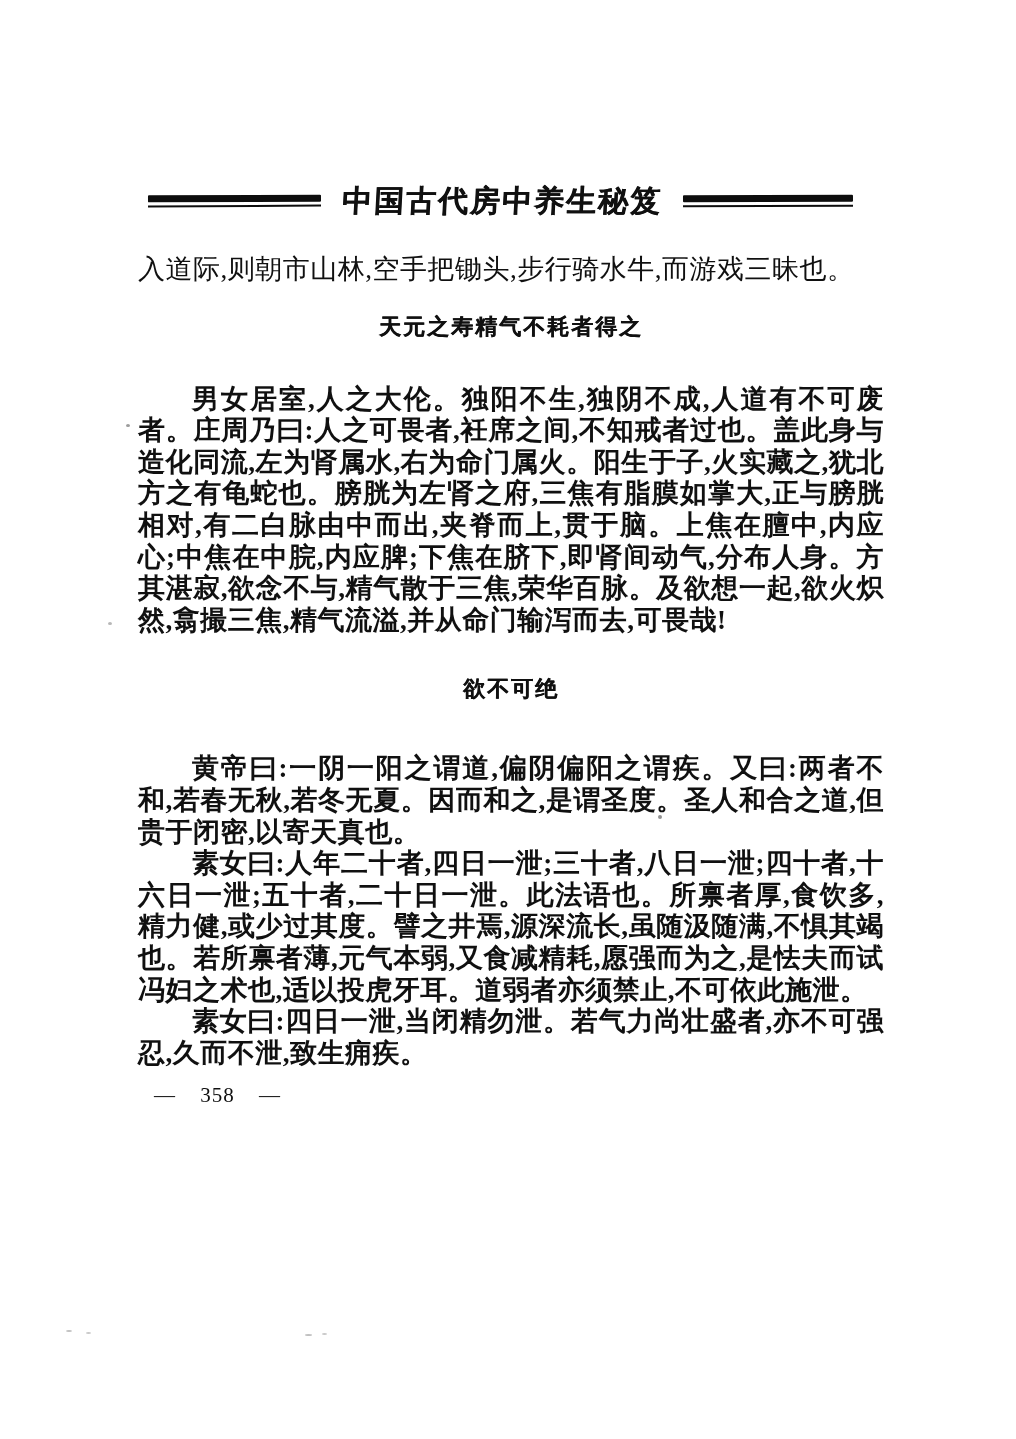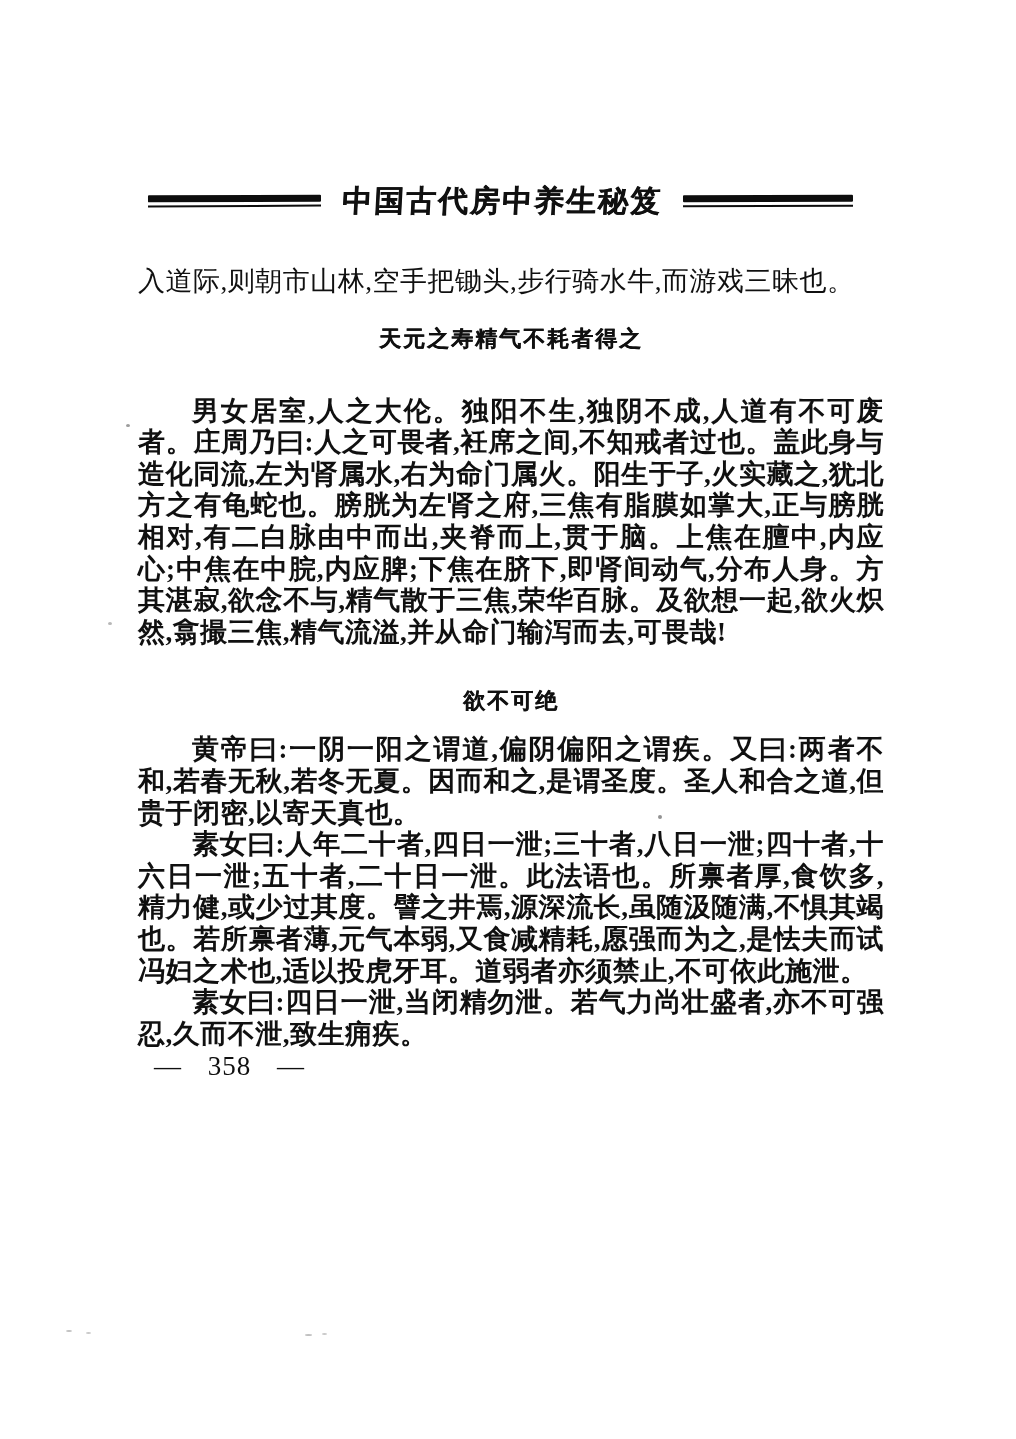--- a/index.html
+++ b/index.html
@@ -56,21 +56,21 @@
     font-weight: bold;
     letter-spacing: 2px;
     white-space: nowrap;
     transform: skewX(-3deg);
     text-shadow: 0.6px 0 0 #0d0d0d;
   }
   
   .content {
     position: absolute;
     left: 138px;
-    top: 266px;
+    top: 254px;
     width: 746px;
   }
   .body-line, .body-para {
     margin: 0;
     font-size: 27px;
     line-height: 31.6px;
     text-align: justify;
     letter-spacing: 0.5px;
   }
   .body-line { text-indent: 0; }
@@ -79,26 +79,26 @@
     margin: 24px 0 40px 0;
     font-size: 22px;
     line-height: 34px;
     font-weight: bold;
     text-align: center;
     letter-spacing: 2px;
     text-shadow: 0.4px 0 0 #101010;
   }
   .section-heading.second {
     margin-top: 36px;
-    margin-bottom: 16px;
+    margin-bottom: 47px;
   }
   .page-number {
-    margin-top: 1px;
+    margin-top: 14px;
     padding-left: 16px;
-    font-size: 27px;
+    font-size: 21px;
     letter-spacing: 1px;
     word-spacing: 18px;
     text-align: left;
   }
   
   .speckle {
     position: absolute;
     background: #4a4a4a;
     border-radius: 50%;
   }

